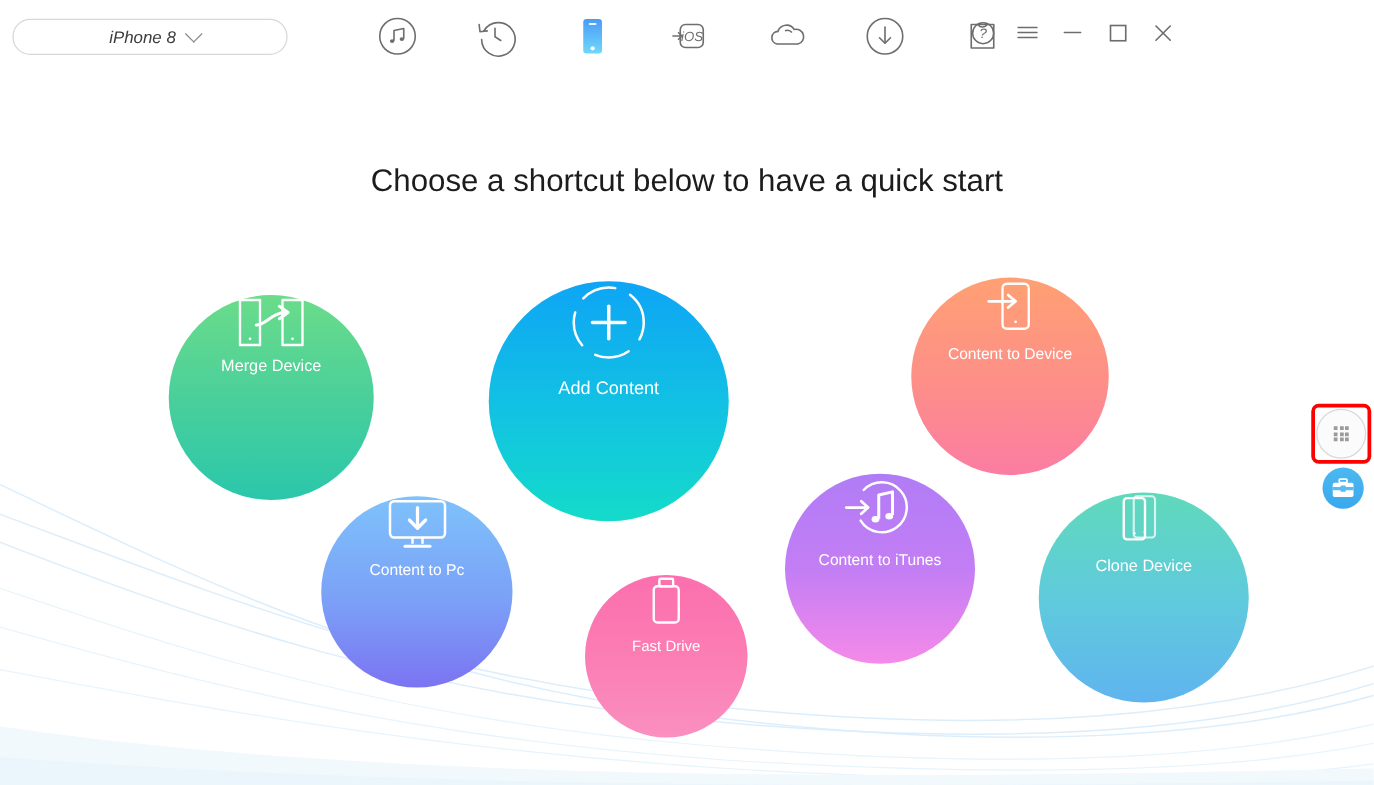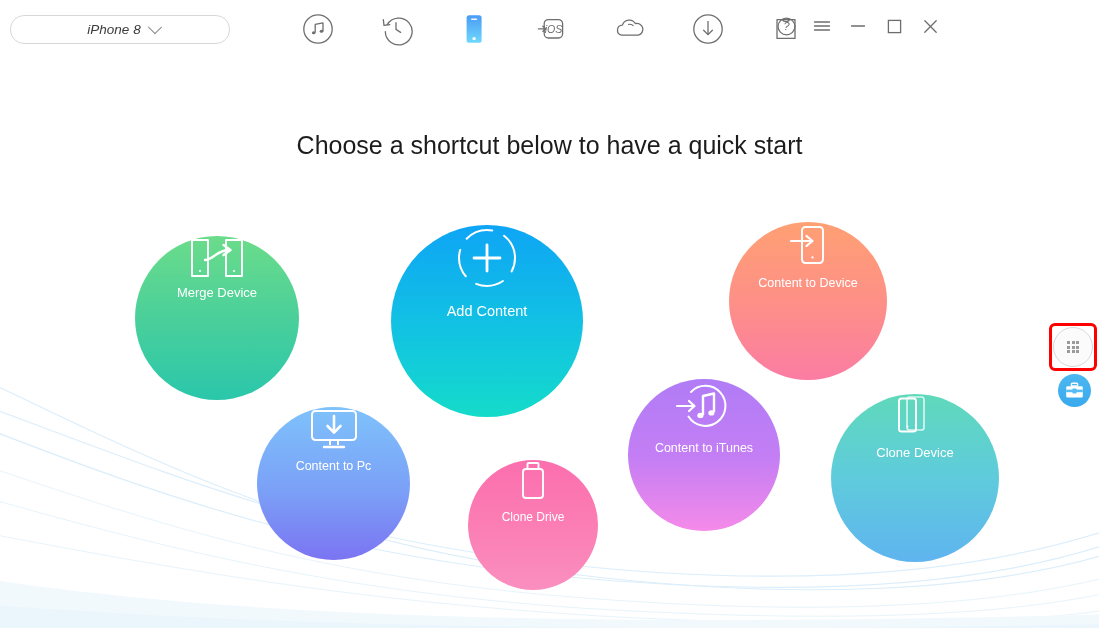--- a/index.html
+++ b/index.html
@@ -151,21 +151,21 @@
   #bub-add .label { font-size: 14.5px; margin-top: 12px; }
 
   #bub-ctd {
     left: 729px; top: 222px;
     width: 158px; height: 158px;
     background: linear-gradient(180deg, #ffa073 0%, #fd8e89 55%, #fb7ca3 100%);
   }
   #bub-ctd .label { font-size: 12.5px; margin-top: 8px; }
 
   #bub-ctpc {
-    left: 257px; top: 407px;
+    left: 257px; top: 397px;
     width: 153px; height: 153px;
     background: linear-gradient(180deg, #7ec2fb 0%, #7ba0f7 55%, #7b74f2 100%);
   }
   #bub-ctpc .label { font-size: 12.5px; margin-top: 8px; }
 
   #bub-fast {
     left: 468px; top: 460px;
     width: 130px; height: 130px;
     background: linear-gradient(180deg, #fb6fae 0%, #fb7fb4 55%, #fa8fc0 100%);
   }
@@ -419,21 +419,21 @@
     <span class="label">Content to Pc</span>
   </div>
 
   <div class="bubble" id="bub-fast">
     <span class="ico">
       <svg width="34" height="42" viewBox="0 0 34 42">
         <rect x="11.5" y="3" width="11" height="6" rx="1" fill="none" stroke="#ffffff" stroke-width="1.9"></rect>
         <rect x="7" y="9" width="20" height="29" rx="3" fill="none" stroke="#ffffff" stroke-width="1.9"></rect>
       </svg>
     </span>
-    <span class="label">Clone Drive</span>
+    <span class="label">Fast Drive</span>
   </div>
 
   <div class="bubble" id="bub-itunes">
     <span class="ico">
       <svg width="60" height="54" viewBox="0 0 60 54">
         <path d="M17 13 A20 20 0 1 1 14.5 37.5" fill="none" stroke="#ffffff" stroke-width="2" stroke-linecap="round"></path>
         <path d="M3 27 L20 27" stroke="#ffffff" stroke-width="2.2" stroke-linecap="round"></path>
         <path d="M15 22 L20.5 27 L15 32" fill="none" stroke="#ffffff" stroke-width="2.2" stroke-linecap="round" stroke-linejoin="round"></path>
         <path d="M29 36 L29 17 L40 14.5 L40 33" fill="none" stroke="#ffffff" stroke-width="2.4" stroke-linejoin="round"></path>
         <ellipse cx="26.4" cy="36.4" rx="3.1" ry="2.6" fill="#ffffff"></ellipse>

